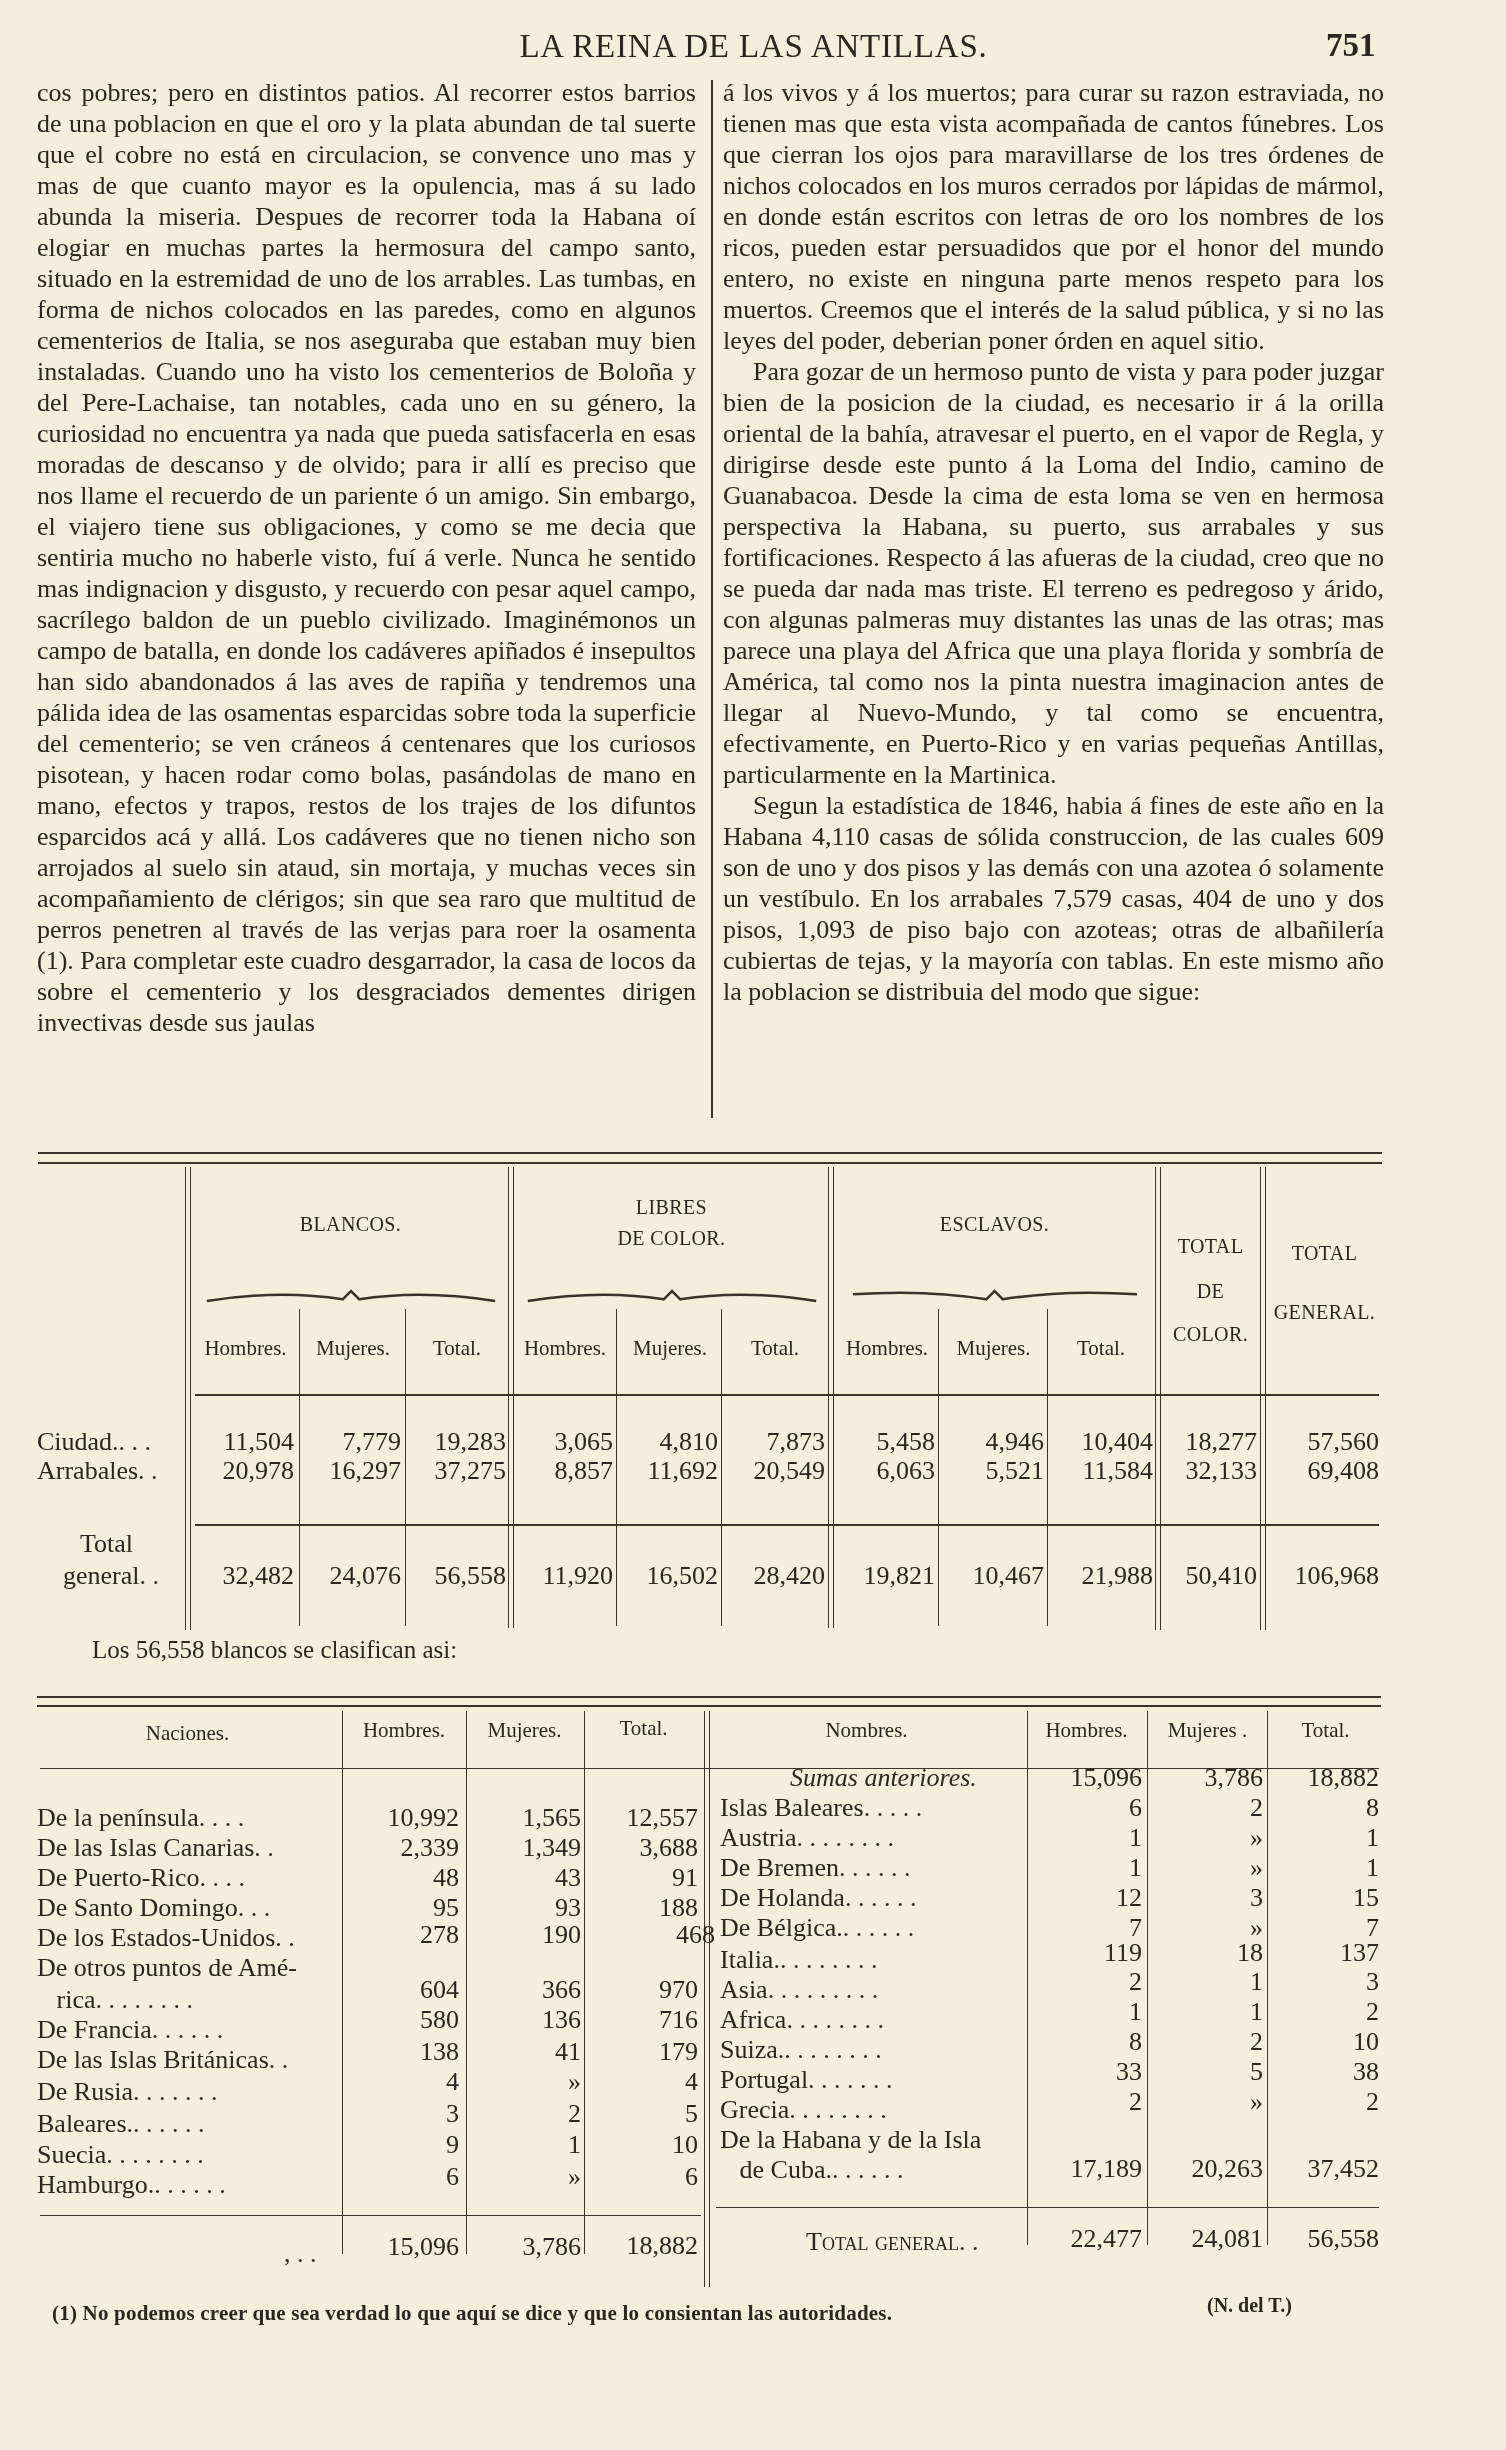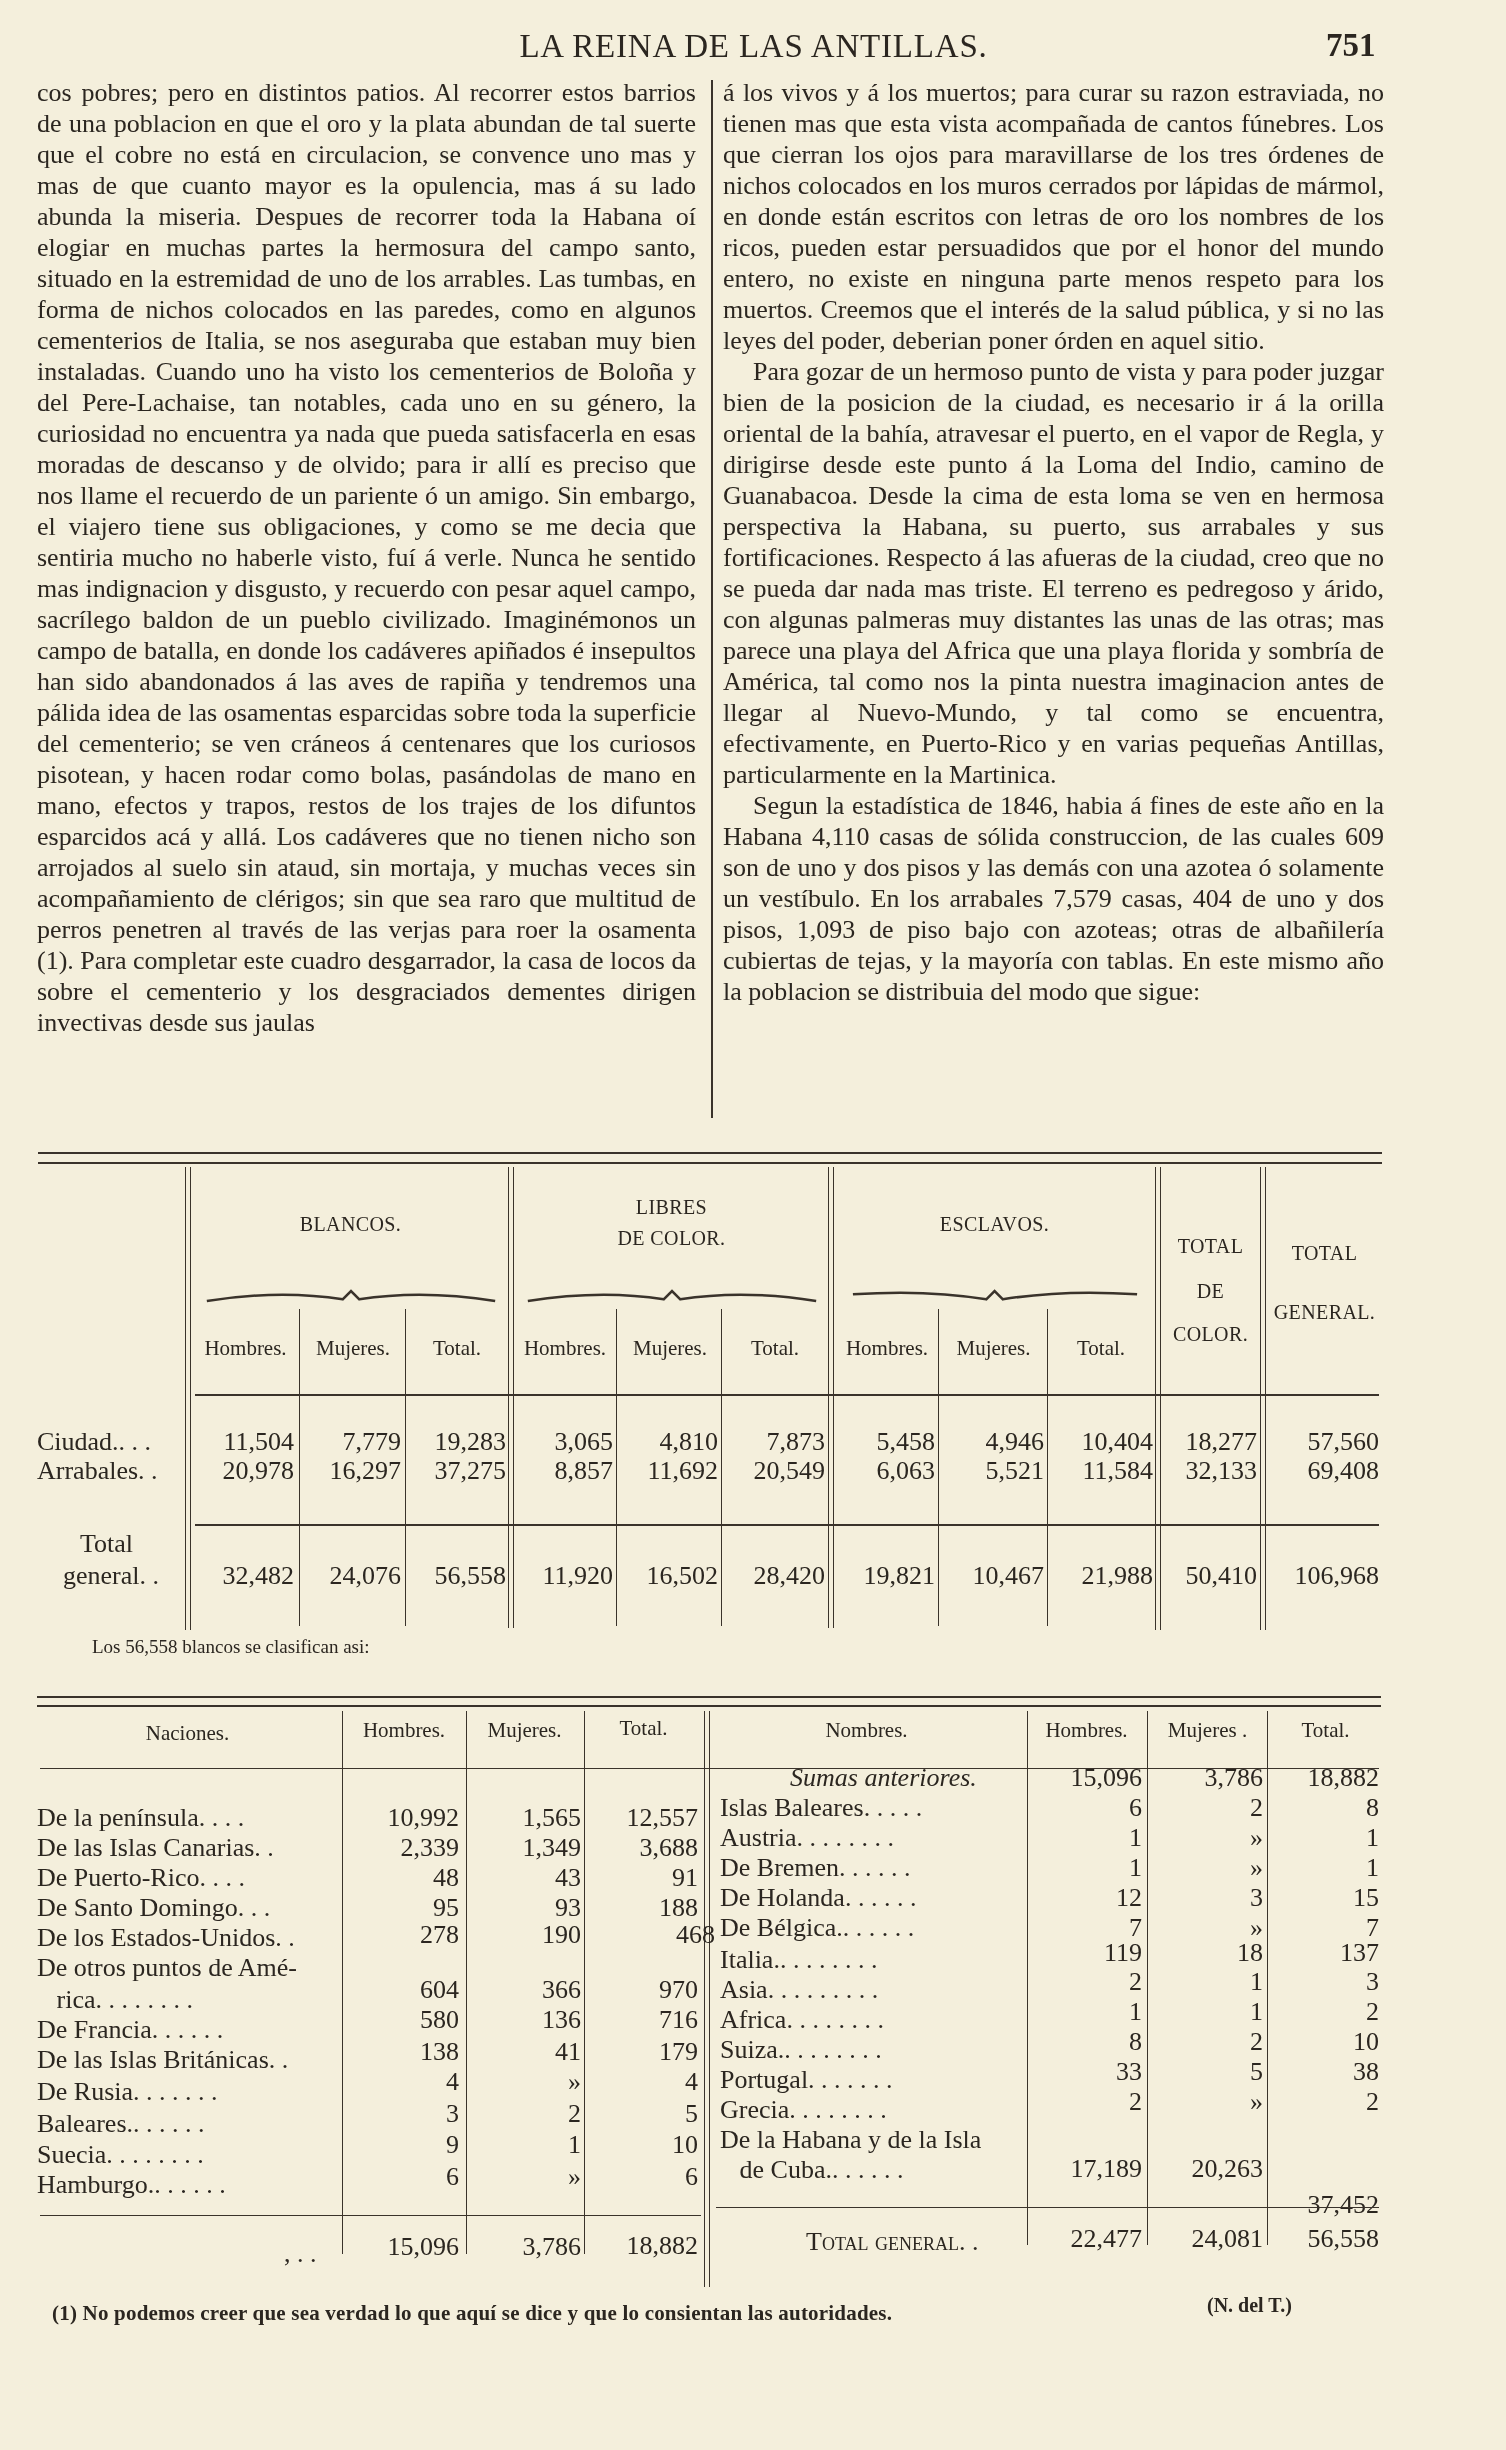--- a/index.html
+++ b/index.html
@@ -26,21 +26,21 @@
   .th-sm { position:absolute; text-align:center; font-size:21px; }
   .num { position:absolute; text-align:right; font-size:26px; line-height:30px; }
   .rowlabel { position:absolute; font-size:26px; line-height:30px; }
   .brace { position:absolute; height:20px; }
   .t2 .lbl { position:absolute; font-size:26px; line-height:30px; white-space:pre; }
   .t2 .n { position:absolute; font-size:26px; line-height:30px; text-align:right; }
   .italic { font-style:italic; }
   .smallcaps { font-variant:small-caps; }
   .footnote { top:2301px; left:52px; font-size:21px; font-weight:bold; letter-spacing:0.2px; }
   .ndelt { top:2294px; left:1207px; font-size:20px; font-weight:bold; }
-  .intro { top:1636px; left:92px; font-size:19px; }
+  .intro { top:1636px; left:92px; font-size:25px; }
 </style>
 </head>
 <body>
 
 <div class="abs running-head">LA REINA DE LAS ANTILLAS.</div>
 <div class="abs page-num">751</div>
 
 <div class="col col-left">
   <p>cos pobres; pero en distintos patios. Al recorrer estos barrios de una poblacion en que el oro y la plata abundan de tal suerte que el cobre no está en circulacion, se convence uno mas y mas de que cuanto mayor es la opulencia, mas á su lado abunda la miseria. Despues de recorrer toda la Habana oí elogiar en muchas partes la hermosura del campo santo, situado en la estremidad de uno de los arrables. Las tumbas, en forma de nichos colocados en las paredes, como en algunos cementerios de Italia, se nos aseguraba que estaban muy bien instaladas. Cuando uno ha visto los cementerios de Boloña y del Pere-Lachaise, tan notables, cada uno en su género, la curiosidad no encuentra ya nada que pueda satisfacerla en esas moradas de descanso y de olvido; para ir allí es preciso que nos llame el recuerdo de un pariente ó un amigo. Sin embargo, el viajero tiene sus obligaciones, y como se me decia que sentiria mucho no haberle visto, fuí á verle. Nunca he sentido mas indignacion y disgusto, y recuerdo con pesar aquel campo, sacrílego baldon de un pueblo civilizado. Imaginémonos un campo de batalla, en donde los cadáveres apiñados é insepultos han sido abandonados á las aves de rapiña y tendremos una pálida idea de las osamentas esparcidas sobre toda la superficie del cementerio; se ven cráneos á centenares que los curiosos pisotean, y hacen rodar como bolas, pasándolas de mano en mano, efectos y trapos, restos de los trajes de los difuntos esparcidos acá y allá. Los cadáveres que no tienen nicho son arrojados al suelo sin ataud, sin mortaja, y muchas veces sin acompañamiento de clérigos; sin que sea raro que multitud de perros penetren al través de las verjas para roer la osamenta (1). Para completar este cuadro desgarrador, la casa de locos da sobre el cementerio y los desgraciados dementes dirigen invectivas desde sus jaulas</p>
 </div>
@@ -338,21 +338,21 @@
     <div class="n" style="left:1149px; top:2087px; width:114px;">»</div>
     <div class="n" style="left:1269px; top:2087px; width:110px;">2</div>
   </div>
   <div>
     <div class="lbl" style="left:720px; top:2125px;">De la Habana y de la Isla</div>
   </div>
   <div>
     <div class="lbl" style="left:720px; top:2155px;">   de Cuba.. . . . . .</div>
     <div class="n" style="left:1028px; top:2154px; width:114px;">17,189</div>
     <div class="n" style="left:1149px; top:2154px; width:114px;">20,263</div>
-    <div class="n" style="left:1269px; top:2154px; width:110px;margin-top:36px;">37,452</div>
+    <div class="n" style="left:1269px; top:2154px; width:110px;">37,452</div>
   </div>
 
   <div class="hdash" style="left:716px; top:2207px; width:663px; border-top-width:1.7px;"></div>
   <div>
     <div class="lbl smallcaps" style="left:806px; top:2227px;">Total general. .</div>
     <div class="n" style="left:1028px; top:2224px; width:114px;">22,477</div>
     <div class="n" style="left:1149px; top:2224px; width:114px;">24,081</div>
     <div class="n" style="left:1269px; top:2224px; width:110px;">56,558</div>
   </div>
 </div>

